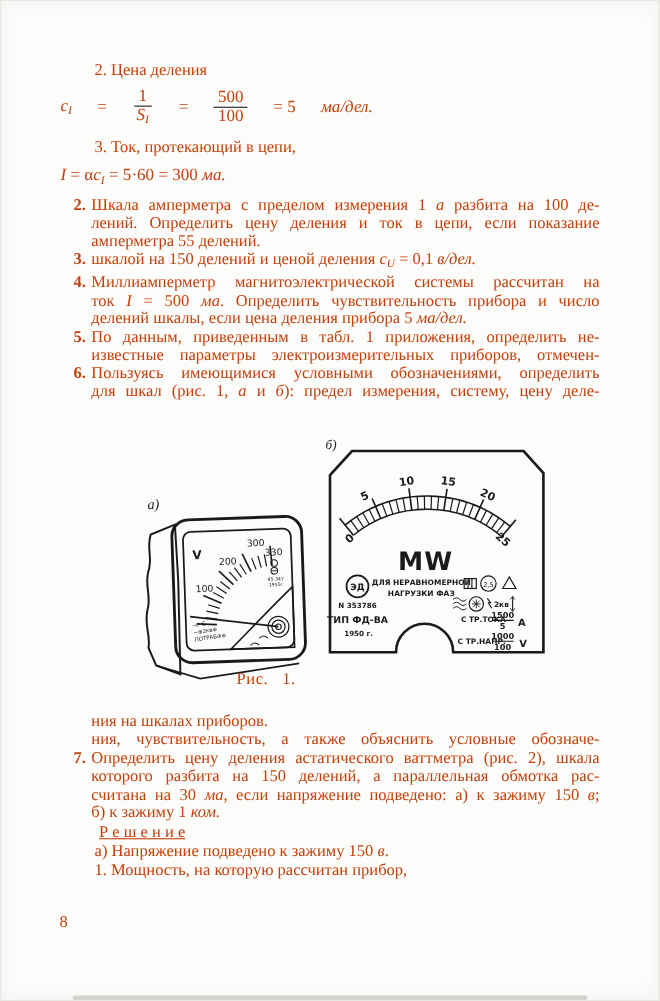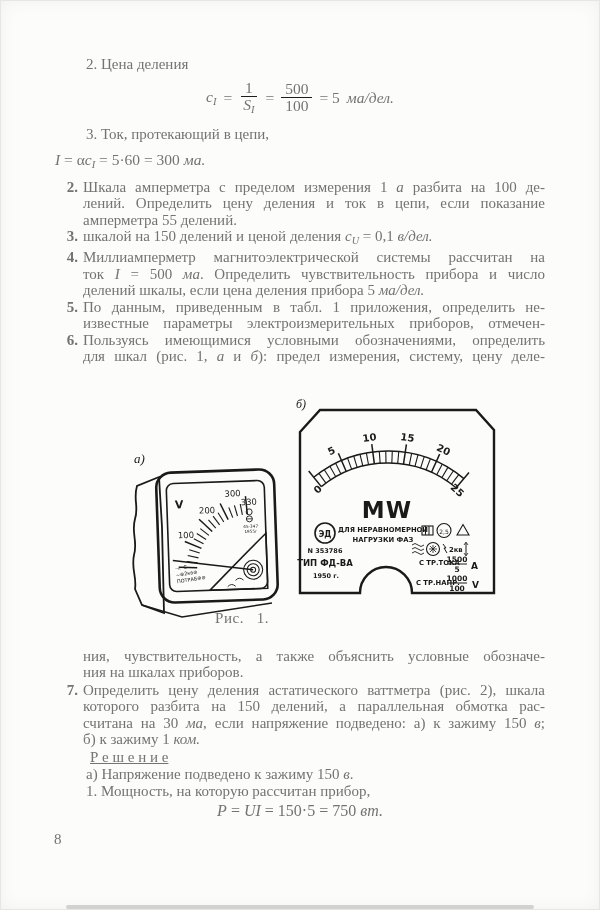--- a/index.html
+++ b/index.html
@@ -1,30 +1,30 @@
 <!DOCTYPE html>
 <html><head>
 <meta charset="utf-8">
 <style>
   html,body{margin:0;padding:0;background:#ffffff;}
   .page{
     position:relative;width:600px;height:910px;background:#fcfcfa;
-    font-family:"Liberation Serif","DejaVu Serif",serif;color:#737373;
+    font-family:"Liberation Serif","DejaVu Serif",serif;color:#c2410c;
     overflow:hidden;box-shadow:inset 0 0 0 1px #e6e6e2, inset 0 0 18px rgba(0,0,0,.05);
   }
   .abs{position:absolute;}
   .t15{font-size:15px;line-height:16.4px;}
   .it{font-style:italic;}
   .sb{font-size:0.68em;vertical-align:-0.28em;}
   .ln{white-space:nowrap;}
   .ln.j{white-space:normal;text-align:justify;text-align-last:justify;}
   .prob{position:relative;margin:0;}
   .pnum{position:absolute;left:-27px;top:0;width:22px;text-align:right;font-weight:bold;}
   .pbody{width:462px;}
-  .formula{display:flex;align-items:center;justify-content:center;gap:7px;font-size:15.5px;}
+  .formula{display:flex;align-items:center;gap:23px;font-size:15.5px;}
   .frac{display:inline-flex;flex-direction:column;align-items:center;line-height:1.05;}
   .frac .fn{display:block;padding:0 4px;border-bottom:1.2px solid #1d1d1d;text-align:center;}
   .frac .fd{display:block;padding:0 4px;text-align:center;}
   .runsline{white-space:pre;}
   .caption{font-size:15px;white-space:pre;letter-spacing:.5px;}
   .bottom-edge{position:absolute;left:66px;right:66px;bottom:1px;height:4px;background:#c6c6c1;border-radius:2px;opacity:.75;}
   svg{display:block;}
   svg text{font-family:"DejaVu Sans",sans-serif;fill:#1a1a1a;}
   svg .ser{font-family:"Liberation Serif","DejaVu Serif",serif;font-style:italic;}
   svg .bold{font-weight:bold;}
@@ -231,37 +231,36 @@
     <text x="126" y="188" font-size="6.8" class="bold">С ТР.НАПР.</text>
     <text x="167" y="184" font-size="7.5" class="bold" text-anchor="middle">1000</text>
     <line x1="158" y1="186" x2="177" y2="186" stroke-width="1"></line>
     <text x="167" y="194" font-size="7.5" class="bold" text-anchor="middle">100</text>
     <text x="182" y="191" font-size="9" class="bold">V</text>
   </svg>
 
   <div class="abs caption" style="left:0;top:610px;width:484px;text-align:center;">Рис.   1.</div>
 
   <div class="abs t15" style="left:83px;top:648px;width:462px;">
+    <div class="ln"><span>ния на шкалах приборов.</span></div>
     <div class="ln j"><span>ния, чувствительность, а также объяснить условные обозначе-</span></div>
-    <div class="ln"><span>ния на шкалах приборов.</span></div>
   </div>
 
   <div class="abs t15" style="left:83px;top:682px;">
     <div class="prob">
       <span class="pnum">7.</span>
       <div class="pbody">
         <div class="ln j"><span>Определить цену деления астатического ваттметра (рис. 2), шкала</span></div>
         <div class="ln j"><span>которого разбита на 150 делений, а параллельная обмотка рас-</span></div>
         <div class="ln j"><span>считана на 30 </span><span class="it">ма</span><span>, если напряжение подведено: а) к зажиму 150 </span><span class="it">в</span><span>;</span></div>
         <div class="ln"><span>б) к зажиму 1 </span><span class="it">ком.</span></div>
       </div>
     </div>
   </div>
 
   <div class="abs t15" style="left:90px;top:749px;text-decoration:underline;">Р е ш е н и е</div>
   <div class="abs t15 runsline" style="left:86px;top:766px;"><span>а) Напряжение подведено к зажиму 150 </span><span class="it">в</span><span>.</span></div>
   <div class="abs t15" style="left:86px;top:783px;">1. Мощность, на которую рассчитан прибор,</div>
-  <div class="abs runsline" style="left:55px;top:802px;width:490px;text-align:center;font-size:16px;"><span class="it">P</span><span> = </span><span class="it">UI</span><span> = 150·5 = 750 </span><span class="it">вт.</span></div>
 
   <div class="abs t15" style="left:54px;top:831px;">8</div>
 
   <div class="bottom-edge"></div>
 </div>
 
 </body></html>

